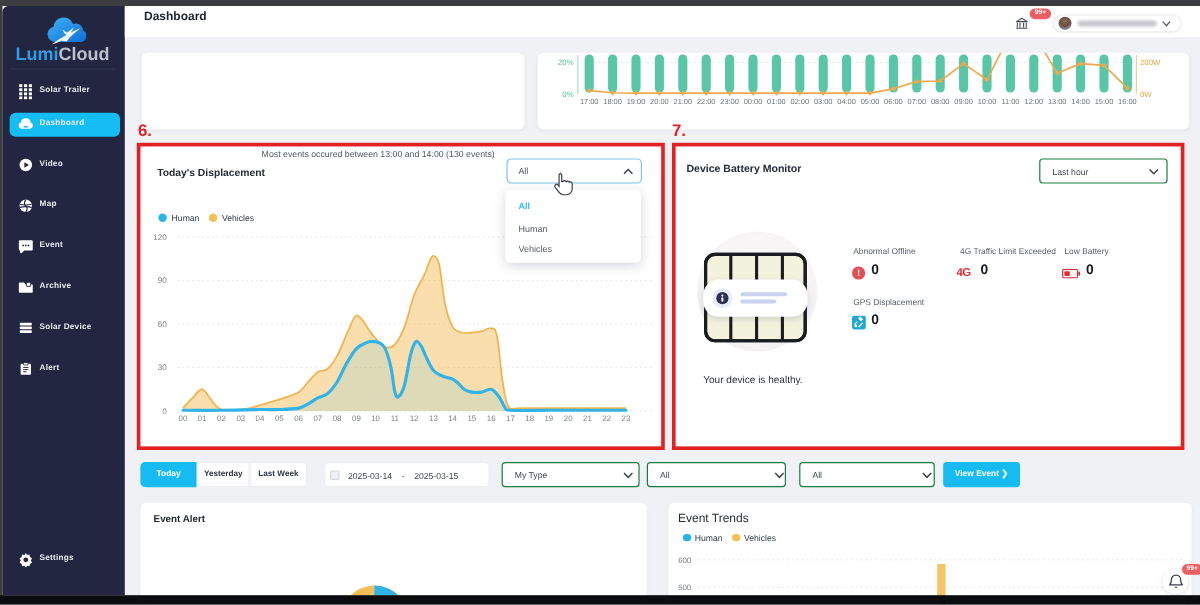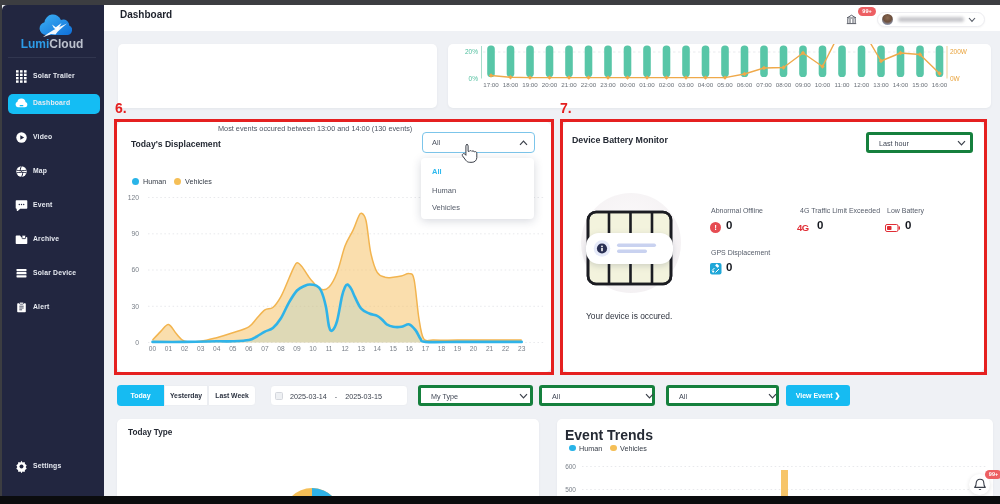--- a/index.html
+++ b/index.html
@@ -1,39 +1,39 @@
 <!DOCTYPE html>
 <html><head><meta charset="utf-8">
 <style>
 *{margin:0;padding:0;box-sizing:border-box;font-family:"Liberation Sans",sans-serif;}
 html,body{width:1000px;height:504px;overflow:hidden;}
 body{position:relative;background:#eff1f5;}
 .abs{position:absolute;}
 .card{position:absolute;background:#fff;border-radius:5px;box-shadow:0 1px 3px rgba(20,30,60,0.05);}
-.sel{position:absolute;background:#fff;border:3px solid #15803d;border-radius:3px;}
+.sel{position:absolute;background:#fff;border:1px solid #15803d;border-radius:3px;}
 .sel .t{position:absolute;left:10px;top:50%;transform:translateY(-50%);font-size:7.2px;color:#3f4654;}
 .red-box{position:absolute;border:3px solid #e52020;}
 .red-lab{position:absolute;color:#e52020;font-weight:bold;font-size:14px;}
 </style></head><body>
 <div class="abs" style="left:0;top:0;width:1000px;height:5px;background:#3c3d41;"></div>
 <div class="abs" style="left:0;top:0;width:2px;height:497px;background:#3c3d41;"></div>
 <div class="abs" style="left:0;top:496px;width:1000px;height:8px;background:#0b0c0e;z-index:100;"></div>
 <div class="abs" style="left:2px;top:5px;width:102px;height:491px;background:#222640;border-top-left-radius:5px;"></div>
 <svg class="abs" style="left:38px;top:13px;" width="34" height="26" viewBox="0 0 34 26">
 <defs>
       <linearGradient id="lg1" x1="0" y1="0" x2="1" y2="1">
 <stop offset="0" stop-color="#3db1f5"></stop>
         <stop offset="1" stop-color="#0f6fd8"></stop>
       </linearGradient>
     </defs>
 <path d="M8 22 a6.5 6.5 0 0 1 -1.5 -12.8 a8.5 8.5 0 0 1 16.4 -2.2 a6 6 0 0 1 8.3 5.5 a5 5 0 0 1 -2.5 9.5 Z" fill="url(#lg1)"></path>
 <path d="M5 24 C11 19.5 19 14.5 29 10.5 C24 14.5 20 18 17.5 21.5 L13 21 C10.5 22.3 7.5 23.5 5 24 Z" fill="#fff" opacity="0.93"></path>
 <path d="M14 11.5 L17.8 14.2 L23.5 10 L19.5 17.5 L15.8 15 Z" fill="#fff" opacity="0.97"></path>
 </svg>
-<div class="abs" style="left:0;top:37px;width:104px;text-align:center;font-size:12px;font-weight:bold;"><span style="color:#2d9ce8;">Lumi</span><span style="color:#bcc1cd;">Cloud</span></div>
+<div class="abs" style="left:0;top:37px;width:104px;text-align:center;font-size:15px;font-weight:bold;"><span style="color:#2d9ce8;">Lumi</span><span style="color:#bcc1cd;">Cloud</span></div>
 <div class="abs" style="left:8px;top:57px;width:88px;height:1px;background:#31364f;"></div>
 <svg class="abs" style="left:15px;top:69.5px;" width="13" height="13" viewBox="0 0 13 13">
     <rect x="1" y="0.2" width="2.6" height="2.4" fill="#fff"></rect>
     <rect x="5" y="0.2" width="2.6" height="2.4" fill="#fff"></rect>
     <rect x="9" y="0.2" width="2.6" height="2.4" fill="#fff"></rect>
     <rect x="1" y="3.6" width="2.6" height="2.4" fill="#fff"></rect>
     <rect x="5" y="3.6" width="2.6" height="2.4" fill="#fff"></rect>
     <rect x="9" y="3.6" width="2.6" height="2.4" fill="#fff"></rect>
     <rect x="1" y="7.0" width="2.6" height="2.4" fill="#fff"></rect>
     <rect x="5" y="7.0" width="2.6" height="2.4" fill="#fff"></rect>
@@ -265,21 +265,21 @@
 <path d="M34 27 v72 M55.5 27 v72 M77 27 v72" stroke="#1b1c22" stroke-width="2.6"></path>
 <rect x="13" y="27" width="83" height="72" rx="8" fill="none" stroke="#1b1c22" stroke-width="2.6"></rect>
 <rect x="11" y="48" width="87" height="31" rx="13" fill="#fff" style="filter:drop-shadow(0 2px 3px rgba(40,50,80,0.18));"></rect>
 <circle cx="27" cy="63.5" r="8.3" fill="#e6eaf9"></circle>
 <circle cx="27" cy="63.5" r="5.1" fill="#2a3054"></circle>
 <circle cx="27" cy="61.3" r="0.9" fill="#fff"></circle>
     <rect x="26.2" y="62.8" width="1.6" height="3.6" rx="0.8" fill="#fff"></rect>
 <rect x="42" y="58.5" width="39" height="3.4" rx="1.7" fill="#c9d2f0"></rect>
 <rect x="42" y="64.5" width="30" height="3.4" rx="1.7" fill="#c9d2f0"></rect>
 </svg>
-<div class="abs" style="left:586px;top:311px;font-size:8.4px;color:#2d323d;">Your device is occured.</div>
+<div class="abs" style="left:586px;top:311px;font-size:8.4px;color:#2d323d;">Your device is healthy.</div>
 <div class="abs" style="left:711px;top:207px;font-size:7px;color:#565d6a;">Abnormal Offline</div>
 <div class="abs" style="left:800px;top:207px;font-size:7px;color:#565d6a;">4G Traffic Limit Exceeded</div>
 <div class="abs" style="left:887px;top:207px;font-size:7px;color:#565d6a;">Low Battery</div>
 <div class="abs" style="left:711px;top:249px;font-size:7px;color:#565d6a;">GPS Displacement</div>
 <div class="abs" style="left:710px;top:221.5px;width:11px;height:11px;border-radius:50%;background:#e64c52;color:#fff;font-size:8px;font-weight:bold;text-align:center;line-height:11px;">!</div>
 <div class="abs" style="left:726px;top:219px;font-size:11.5px;font-weight:bold;color:#15181f;">0</div>
 <div class="abs" style="left:797px;top:222px;font-size:9.5px;font-weight:bold;color:#e02d35;letter-spacing:-0.5px;">4G</div>
 <div class="abs" style="left:817px;top:219px;font-size:11.5px;font-weight:bold;color:#15181f;">0</div>
 <svg class="abs" style="left:885px;top:223.5px;" width="15" height="8" viewBox="0 0 15 8">
 <rect x="0.5" y="0.5" width="12.5" height="7" rx="1.5" fill="none" stroke="#e02d35" stroke-width="1"></rect>
@@ -314,27 +314,27 @@
     <path d="M1 1.2 L4.5 4.8 L8 1.2" stroke="#3c414b" stroke-width="1.2" fill="none"></path>
   </svg>
 <div class="sel" style="left:666px;top:385px;width:113px;height:21px;">
     <span class="t">All</span>
   </div>
 <svg class="abs" style="left:768px;top:393px;" width="9" height="6" viewBox="0 0 9 6">
     <path d="M1 1.2 L4.5 4.8 L8 1.2" stroke="#3c414b" stroke-width="1.2" fill="none"></path>
   </svg>
 <div class="abs" style="left:786px;top:385px;width:64px;height:21px;background:#16bbf2;border-radius:3px;color:#fff;font-weight:bold;font-size:7px;text-align:center;line-height:21px;">View Event ❯</div>
 <div class="card" style="left:117px;top:419px;width:422px;height:85px;overflow:hidden;"></div>
-<div class="abs" style="left:128px;top:428px;font-size:8.2px;font-weight:bold;color:#252a34;">Today Type</div>
+<div class="abs" style="left:128px;top:428px;font-size:8.2px;font-weight:bold;color:#252a34;">Event Alert</div>
 <svg class="abs" style="left:280px;top:486px;" width="66" height="10" viewBox="0 0 66 10">
 <circle cx="32" cy="31" r="29" fill="#f5bf57"></circle>
 <path d="M32 2 A29 29 0 0 1 60.5 36 L32 31 Z" fill="#2fb3e8"></path>
 </svg>
 <div class="card" style="left:557px;top:419px;width:436px;height:85px;overflow:hidden;"></div>
-<div class="abs" style="left:565px;top:427px;font-size:14px;font-weight:bold;color:#252a34;">Event Trends</div>
+<div class="abs" style="left:565px;top:427px;font-size:10px;font-weight:normal;color:#252a34;">Event Trends</div>
 <div class="abs" style="left:569px;top:444.5px;width:6.5px;height:6.5px;border-radius:50%;background:#29b4e8;"></div>
 <div class="abs" style="left:579px;top:444px;font-size:7.2px;color:#333a45;">Human</div>
 <div class="abs" style="left:610px;top:444.5px;width:6.5px;height:6.5px;border-radius:50%;background:#f5bf57;"></div>
 <div class="abs" style="left:620px;top:444px;font-size:7.2px;color:#333a45;">Vehicles</div>
 <svg class="abs" style="left:557px;top:455px;" width="436" height="49" viewBox="0 0 436 49">
 <line x1="25" y1="11.5" x2="430" y2="11.5" stroke="#e2e3e7" stroke-width="0.8" stroke-dasharray="1.5,2.6"></line>
 <line x1="25" y1="34.5" x2="430" y2="34.5" stroke="#e2e3e7" stroke-width="0.8" stroke-dasharray="1.5,2.6"></line>
 <text x="19" y="13.8" text-anchor="end" font-size="6.5" fill="#7a8089">600</text>
 <text x="19" y="36.8" text-anchor="end" font-size="6.5" fill="#7a8089">500</text>
 <rect x="224" y="15" width="7" height="34" fill="#f7c569"></rect>

